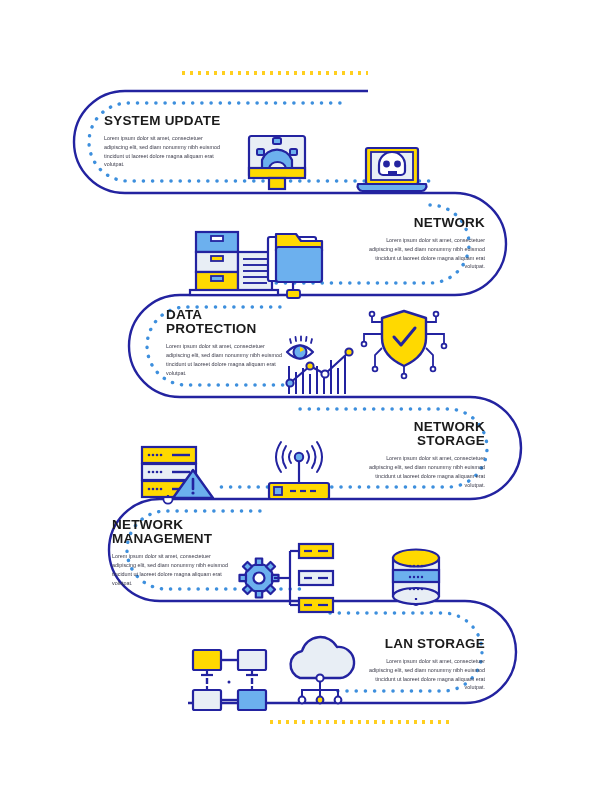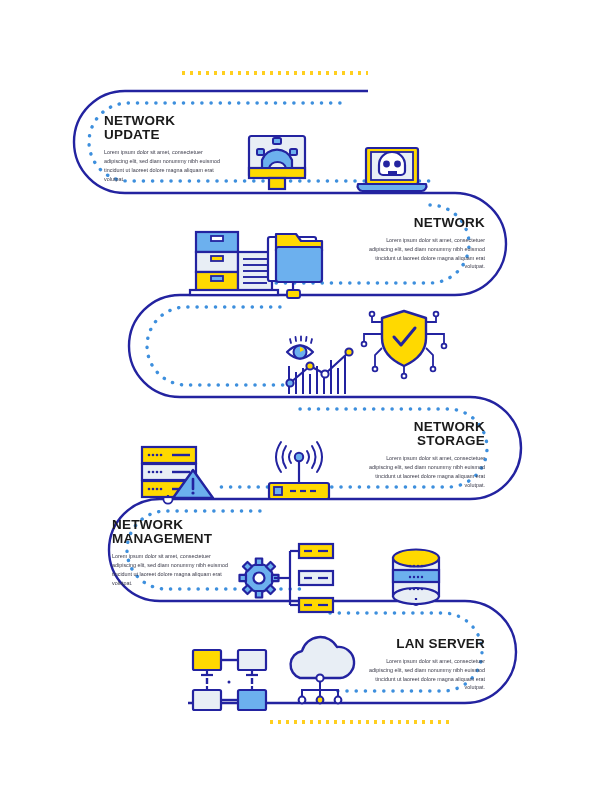--- a/index.html
+++ b/index.html
@@ -275,40 +275,45 @@
       <line x1="320" y1="690" x2="320" y2="698" stroke="#2323a0" stroke-width="2"></line>
       <circle cx="320" cy="678" r="3.6" fill="#ffffff" stroke="#2323a0" stroke-width="2"></circle>
       <circle cx="302" cy="700" r="3.4" fill="#ffffff" stroke="#2323a0" stroke-width="2"></circle>
       <circle cx="320" cy="700" r="3.4" fill="#ffd900" stroke="#2323a0" stroke-width="2"></circle>
       <circle cx="338" cy="700" r="3.4" fill="#ffffff" stroke="#2323a0" stroke-width="2"></circle>
     </g>
 
   </svg>
 
   <div class="blk left-al" style="left:104px; top:114px; width:130px;">
-    <h2 class="title t1">NETWORK UPDATE</h2>
+    <h2 class="title t1">SYSTEM UPDATE</h2>
     <p class="body-txt">Lorem ipsum dolor sit amet, consectetuer adipiscing elit, sed diam nonummy nibh euismod tincidunt ut laoreet dolore magna aliquam erat volutpat.</p>
   </div>
 
   <div class="blk right-al" style="left:355px; top:216px; width:130px;">
     <h2 class="title t1">NETWORK</h2>
     <p class="body-txt">Lorem ipsum dolor sit amet, consectetuer adipiscing elit, sed diam nonummy nibh euismod tincidunt ut laoreet dolore magna aliquam erat volutpat.</p>
   </div>
 
+  <div class="blk left-al" style="left:166px; top:308px; width:130px;">
+    <h2 class="title t1">DATA
+PROTECTION</h2>
+    <p class="body-txt">Lorem ipsum dolor sit amet, consectetuer adipiscing elit, sed diam nonummy nibh euismod tincidunt ut laoreet dolore magna aliquam erat volutpat.</p>
+  </div>
 
   <div class="blk right-al" style="left:355px; top:420px; width:130px;">
     <h2 class="title t1">NETWORK
 STORAGE</h2>
     <p class="body-txt">Lorem ipsum dolor sit amet, consectetuer adipiscing elit, sed diam nonummy nibh euismod tincidunt ut laoreet dolore magna aliquam erat volutpat.</p>
   </div>
 
   <div class="blk left-al" style="left:112px; top:518px; width:140px;">
     <h2 class="title t1">NETWORK
 MANAGEMENT</h2>
     <p class="body-txt">Lorem ipsum dolor sit amet, consectetuer adipiscing elit, sed diam nonummy nibh euismod tincidunt ut laoreet dolore magna aliquam erat volutpat.</p>
   </div>
 
   <div class="blk right-al" style="left:355px; top:637px; width:130px;">
-    <h2 class="title t1">LAN SERVER</h2>
+    <h2 class="title t1">LAN STORAGE</h2>
     <p class="body-txt">Lorem ipsum dolor sit amet, consectetuer adipiscing elit, sed diam nonummy nibh euismod tincidunt ut laoreet dolore magna aliquam erat volutpat.</p>
   </div>
 
 </div>
 
 </body></html>

